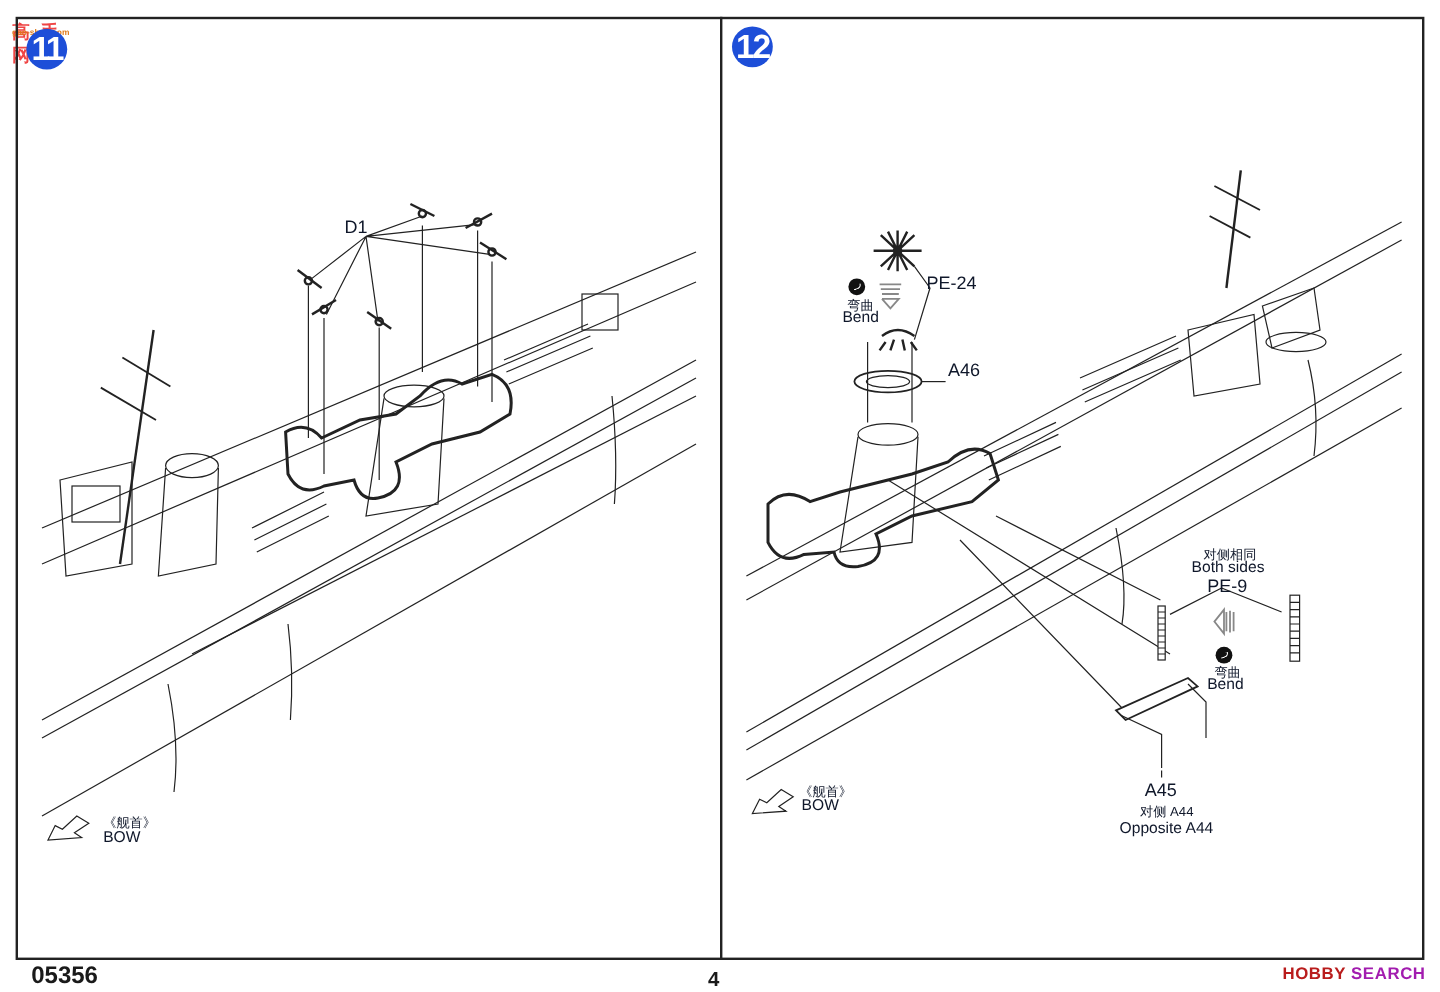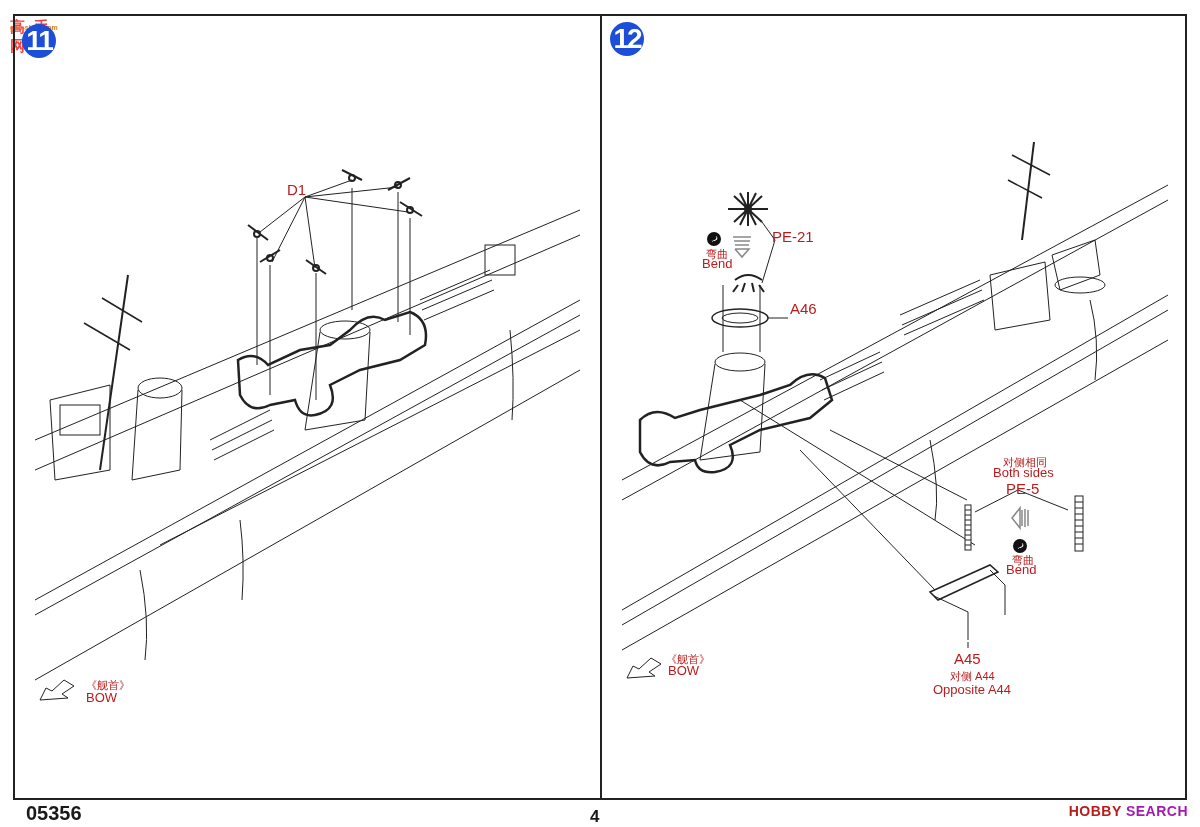--- a/index.html
+++ b/index.html
@@ -1,20 +1,20 @@
 <!DOCTYPE html>
 <html><head>
 <meta charset="utf-8">
 <style>
   html,body{margin:0;padding:0;background:#fff;}
   body{width:1200px;height:827px;position:relative;overflow:hidden;font-family:"Liberation Sans",sans-serif;color:#1a1a1a;}
   .frame{position:absolute;top:14px;left:13px;width:1174px;height:786px;border:2px solid #222;box-sizing:border-box;}
   .divider{position:absolute;top:14px;left:600px;width:2px;height:786px;background:#222;}
   .step-badge{position:absolute;width:34px;height:34px;border-radius:50%;background:#1d4ed8;color:#fff;font-weight:bold;font-size:28px;display:flex;align-items:center;justify-content:center;letter-spacing:-2px;}
-  .lbl{position:absolute;font-size:13px;white-space:nowrap;color:#b91c1c;}
+  .lbl{position:absolute;font-size:13px;white-space:nowrap;color:#0f172a;}
   .lbl.big{font-size:15px;}
   .lbl.cn{font-size:11px;}
   .footer-code{position:absolute;left:26px;bottom:2px;font-weight:bold;font-size:20px;}
   .footer-page{position:absolute;left:590px;bottom:0px;font-weight:bold;font-size:17px;}
   .watermark-tl{position:absolute;left:6px;top:6px;width:62px;height:28px;}
   .wm-title{position:absolute;left:4px;top:12px;font-size:15px;font-weight:bold;color:#ef4444;letter-spacing:9px;}
   .wm-url{position:absolute;left:4px;top:18px;font-size:7px;font-weight:bold;color:#e07a1a;}
   .wm-br{position:absolute;right:12px;bottom:8px;font-size:14px;font-weight:bold;letter-spacing:0.5px;}
   .wm-br .h{color:#b91c1c;}
   .wm-br .s{color:#a21caf;}
@@ -167,29 +167,29 @@
   </g>
   <g>
     <path d="M627 678 L633 666 L639 669 L651 658 L661 664 L649 672 L655 676 Z"></path>
   </g>
 </svg>
 
 <span class="lbl big" style="left:287px;top:181px;">D1</span>
 <span class="lbl cn" style="left:86px;top:678px;">《舰首》</span>
 <span class="lbl" style="left:86px;top:690px;">BOW</span>
 
-<span class="lbl big" style="left:772px;top:228px;">PE-21</span>
+<span class="lbl big" style="left:772px;top:228px;">PE-24</span>
 <div class="bend-icon" style="left:707px;top:232px;"></div>
 <span class="lbl cn" style="left:706px;top:247px;">弯曲</span>
 <span class="lbl" style="left:702px;top:256px;">Bend</span>
 <span class="lbl big" style="left:790px;top:300px;">A46</span>
 
 <span class="lbl cn" style="left:1003px;top:455px;">对侧相同</span>
 <span class="lbl" style="left:993px;top:465px;text-align:center;">Both  sides</span>
-<span class="lbl big" style="left:1006px;top:480px;">PE-5</span>
+<span class="lbl big" style="left:1006px;top:480px;">PE-9</span>
 <div class="bend-icon" style="left:1013px;top:539px;"></div>
 <span class="lbl cn" style="left:1012px;top:553px;">弯曲</span>
 <span class="lbl" style="left:1006px;top:562px;">Bend</span>
 
 <span class="lbl big" style="left:954px;top:650px;">A45</span>
 <span class="lbl cn" style="left:950px;top:669px;">对侧 A44</span>
 <span class="lbl" style="left:933px;top:682px;">Opposite  A44</span>
 
 <span class="lbl cn" style="left:666px;top:652px;">《舰首》</span>
 <span class="lbl" style="left:668px;top:663px;">BOW</span>

